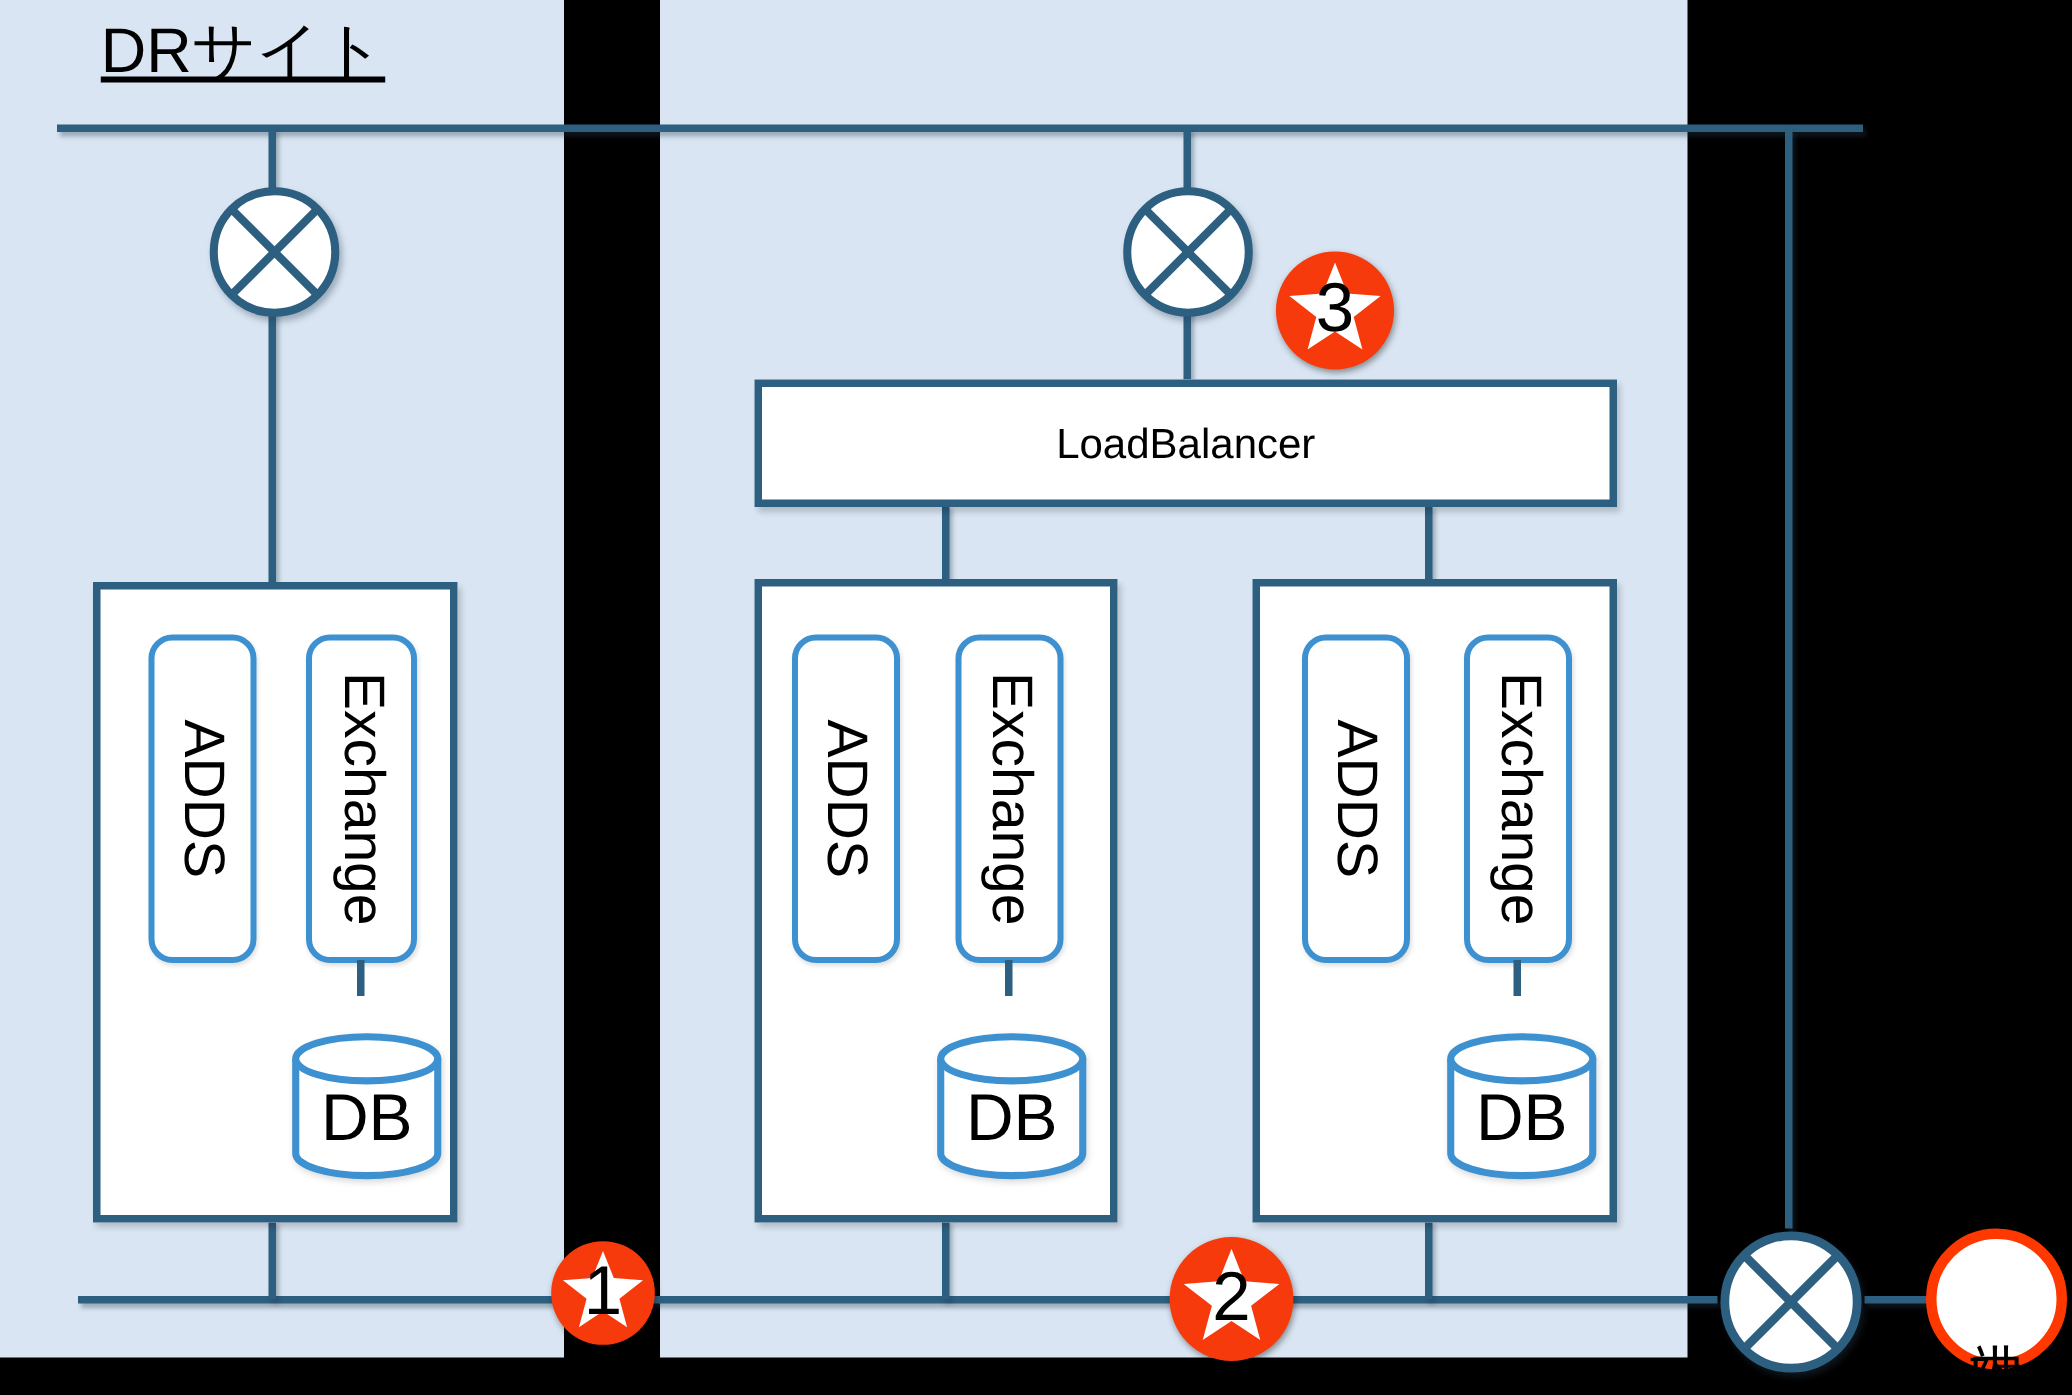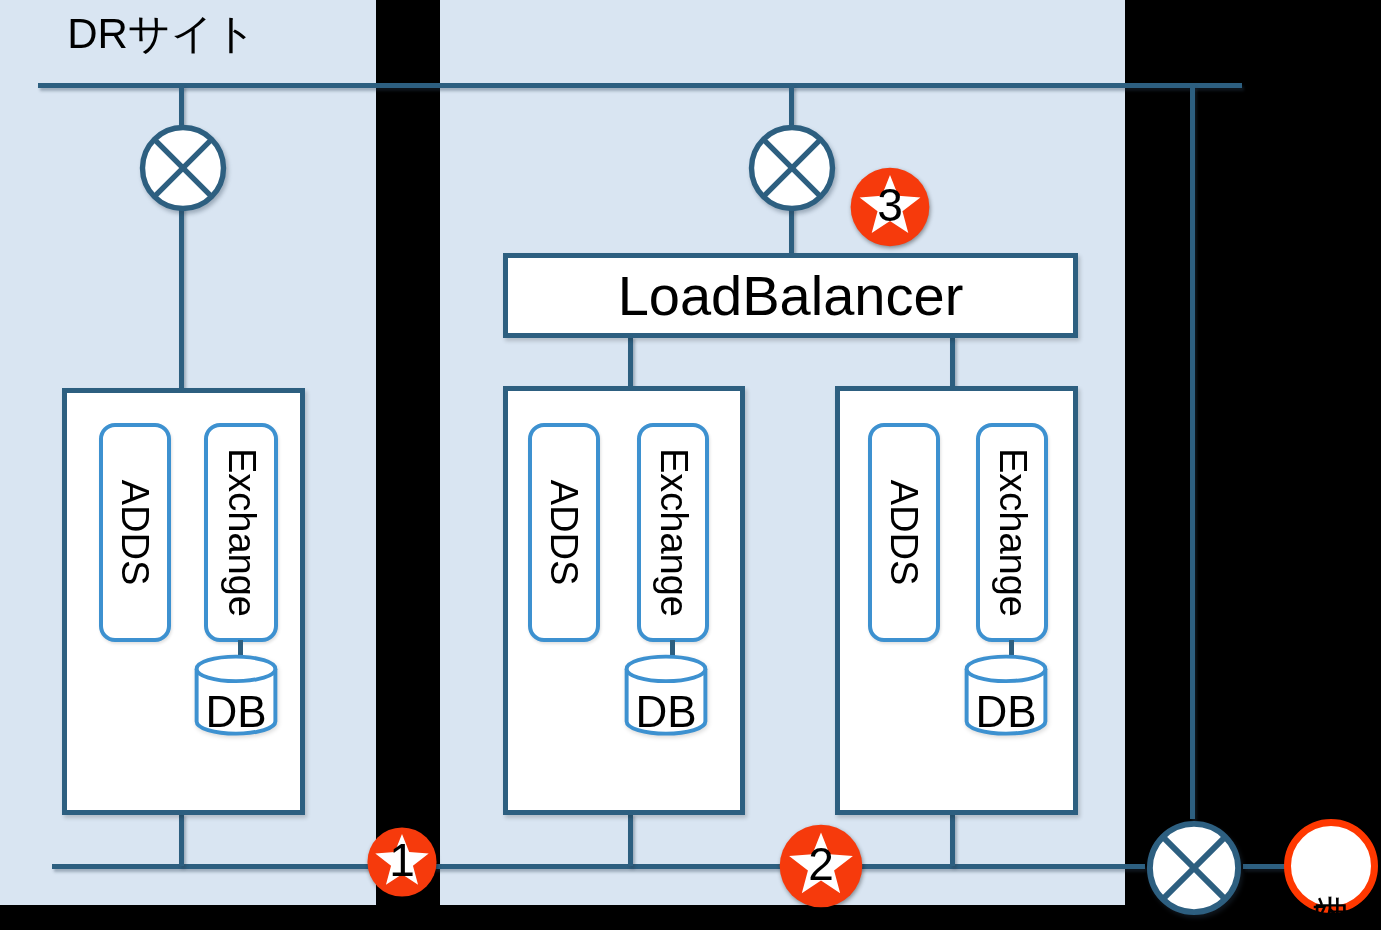--- a/index.html
+++ b/index.html
@@ -6,21 +6,21 @@
   .canvas {
     position:relative; width:1381px; height:930px; background:#000;
     font-family:"Liberation Sans","DejaVu Sans",sans-serif; color:#000;
     overflow:hidden;
   }
   .panel { position:absolute; top:0; height:905px; background:#d9e5f2; }
   .panel-dr   { left:0;     width:376px; }
   .panel-main { left:440px; width:685px; }
 
   .site-title { position:absolute; top:6px; font-size:42px; text-align:center; }
-  .title-dr   { left:0;     width:324px; }
+  .title-dr   { left:0;     width:324px;text-decoration:underline; }
   .title-main { left:440px; width:685px; }
 
   .line { position:absolute; background:#2d5f80; box-shadow:2px 3px 3px rgba(40,60,80,0.35); }
   .h { height:5px; } .v { width:5px; }
   .top-line        { left:38px;   top:83px;  width:1204px; }
   .bottom-line-1   { left:52px;   top:864px; width:1093px; }
   .bottom-line-2   { left:1243px; top:864px; width:42px; }
   .v-dr-top    { left:179px;  top:85px;  height:303px; }
   .v-dr-bottom { left:179px;  top:813px; height:53px; }
   .v-main-top  { left:789px;  top:85px;  height:168px; }
@@ -29,35 +29,35 @@
   .v-a-bottom  { left:628px;  top:813px; height:53px; }
   .v-b-bottom  { left:950px;  top:813px; height:53px; }
   .v-right     { left:1190px; top:85px;  height:734px; }
   .conn-db { position:absolute; width:5px; height:24px; top:640px; background:#2d5f80; }
   .conn-db-dr { left:238px; } .conn-db-a { left:670px; } .conn-db-b { left:1009px; }
 
   .box { position:absolute; background:#fff; border:5px solid #2d5f80;
          box-sizing:border-box; box-shadow:2px 3px 4px rgba(0,0,0,0.18); }
   .lb-box { left:503px; top:253px; width:575px; height:85px;
             display:flex; align-items:center; justify-content:center; }
-  .lb-label { font-size:56px;text-align:center; }
+  .lb-label { font-size:28px;text-align:center; }
   .dr-box { left:62px;  top:388px; width:243px; height:427px; }
   .a-box  { left:503px; top:386px; width:242px; height:429px; }
   .b-box  { left:835px; top:386px; width:243px; height:429px; }
 
   .service { position:absolute; top:423px; width:72px; height:219px; background:#fff;
              border:4px solid #3d91d0; border-radius:16px; box-sizing:border-box;
              display:flex; align-items:center; justify-content:center;
              box-shadow:1px 2px 3px rgba(0,0,0,0.12); }
   .service span { transform:rotate(90deg); white-space:nowrap; font-size:38px; }
   .svc-dr-adds { left:99px; }  .svc-dr-exch { left:204px; width:74px; }
   .svc-a-adds  { left:528px; } .svc-a-exch  { left:637px; }
   .svc-b-adds  { left:868px; } .svc-b-exch  { left:976px; }
 
-  .cyl { position:absolute; top:654px; width:84px; height:94px;
+  .cyl { position:absolute; top:688px; width:101px; height:94px;
          filter:drop-shadow(1px 2px 2px rgba(0,0,0,0.15)); }
   .cyl-dr { left:194px; } .cyl-a { left:624px; } .cyl-b { left:964px; }
   .cyl svg { display:block; }
   .db-label { position:absolute; left:0; right:0; top:24px; bottom:2px;
               display:flex; align-items:center; justify-content:center; font-size:44px; }
 
   .cx { position:absolute; filter:drop-shadow(2px 3px 2px rgba(40,60,80,0.35)); }
   .cx-dr   { left:138px;  top:123px; width:90px; height:90px; }
   .cx-main { left:747px;  top:123px; width:90px; height:90px; }
   .cx-br   { left:1145px; top:819px; width:98px; height:98px; }

